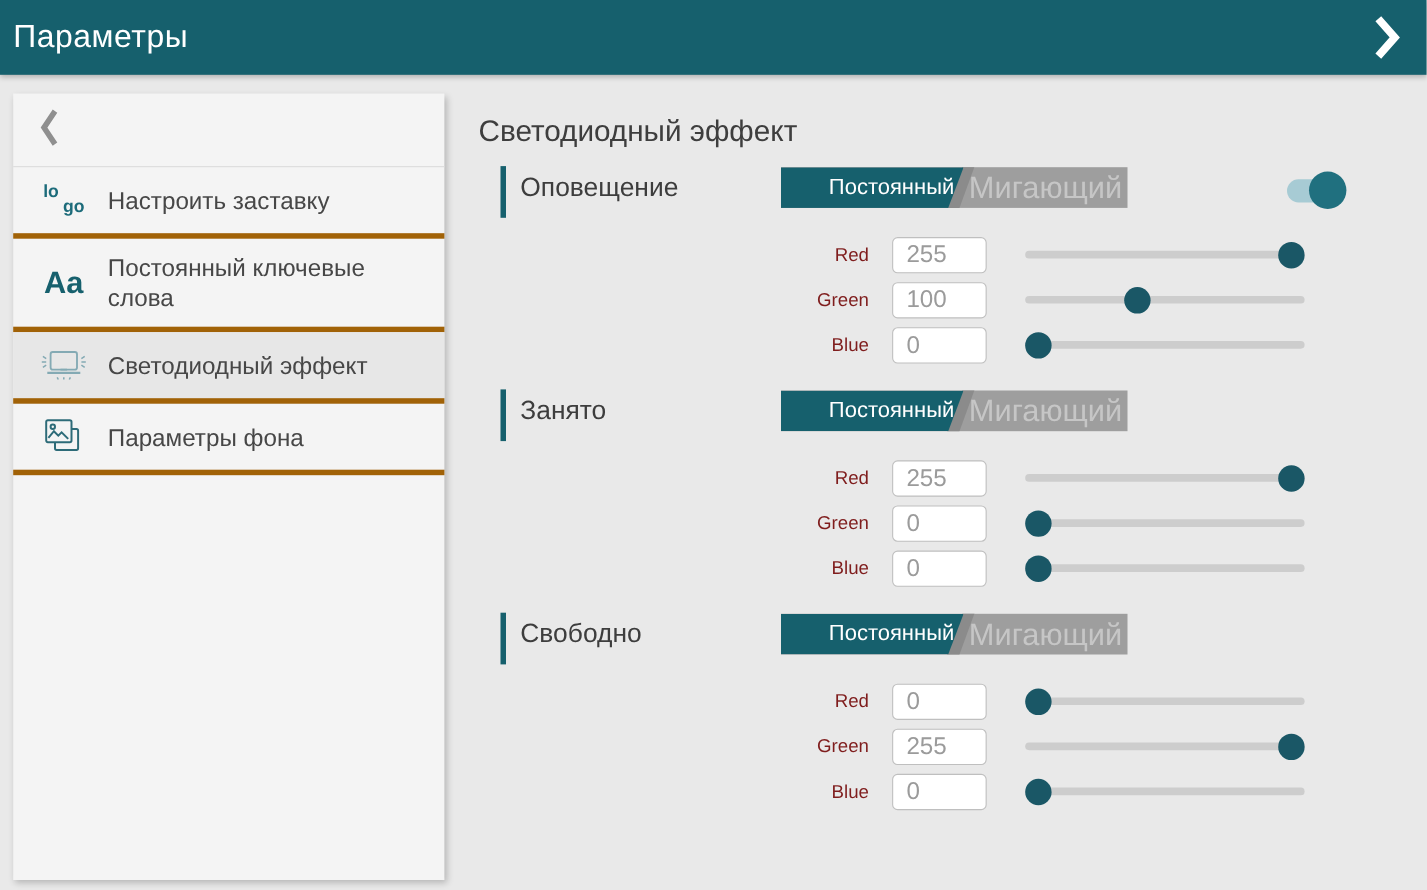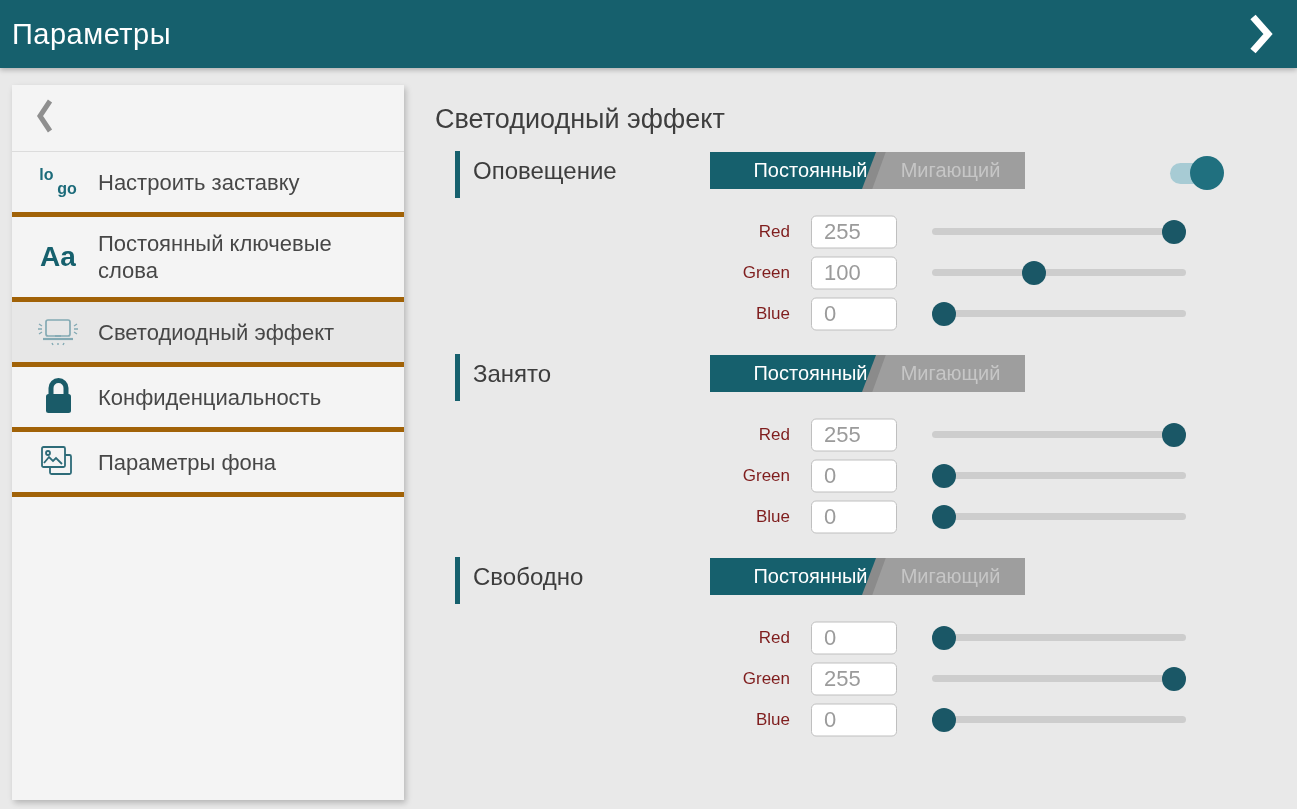--- a/index.html
+++ b/index.html
@@ -74,21 +74,21 @@
     background:#8b8b8b; transform:skewX(-20deg); z-index:1;
   }
   .seg-active {
     position:absolute; left:0; top:0; width:166px; height:100%;
     background:#16606d; z-index:2;
     clip-path:polygon(0 0, 100% 0, calc(100% - 14px) 100%, 0 100%);
     padding-left:45px;
   }
   .seg-active span { color:#ffffff; font-size:20px; padding-right:10px; }
   .seg-inactive { position:absolute; left:166px; right:0; top:0; height:100%; z-index:0; }
-  .seg-inactive span { color:#c6c6c6; font-size:20px; }
+  .seg-inactive span { color:#c6c6c6; font-size:28px; }
 
   .toggle { position:absolute; left:735px; top:6px; width:56px; height:40px; cursor:pointer; }
   .toggle-track { position:absolute; left:0; top:10px; width:46px; height:21px; border-radius:11px; background:#a7cbd4; }
   .toggle-thumb { position:absolute; left:20px; top:3px; width:34px; height:34px; border-radius:50%; background:#20707f; }
 
   .channels { margin-top:8px; }
   .channel { position:relative; height:41px; }
   .ch-label {
     position:absolute; left:250px; width:105px; text-align:right;
     top:50%; transform:translateY(-50%); font-size:17px; color:#7f1d1d;
@@ -157,29 +157,20 @@
         <path d="M8 25 h30" stroke-width="2.2"></path>
         <path d="M20 22 h6"></path>
         <path d="M4 10 l3 2 M3 15 h4 M4 20 l3 -2" stroke-width="1.4"></path>
         <path d="M42 10 l-3 2 M43 15 h-4 M42 20 l-3 -2" stroke-width="1.4"></path>
         <path d="M17 29 l1 2 M23 29 v2 M29 29 l-1 2" stroke-width="1.4"></path>
       </svg>
     </span>
     <span class="sb-label">Светодиодный эффект</span>
   </div>
 
-  <div class="sb-item">
-    <span class="sb-icon">
-      <svg width="36" height="42" viewBox="0 0 36 42">
-        <path d="M11 19 v-7 a7.5 7.5 0 0 1 15 0 v7" fill="none" stroke="#1a5b68" stroke-width="5"></path>
-        <rect x="6" y="18" width="25" height="19" rx="2.5" fill="#1a5b68"></rect>
-      </svg>
-    </span>
-    <span class="sb-label">Конфиденциальность</span>
-  </div>
 
   <div class="sb-item">
     <span class="sb-icon">
       <svg width="42" height="40" viewBox="0 0 42 40" fill="none" stroke="#2d6b78" stroke-width="1.8">
         <rect x="13" y="13" width="21" height="19" rx="1.5"></rect>
         <rect x="5" y="5" width="23" height="20" rx="1.5" fill="#f4f4f4"></rect>
         <circle cx="11" cy="11" r="2"></circle>
         <path d="M7 21 l5 -6 4 4 3 -3 6 6"></path>
       </svg>
     </span>

